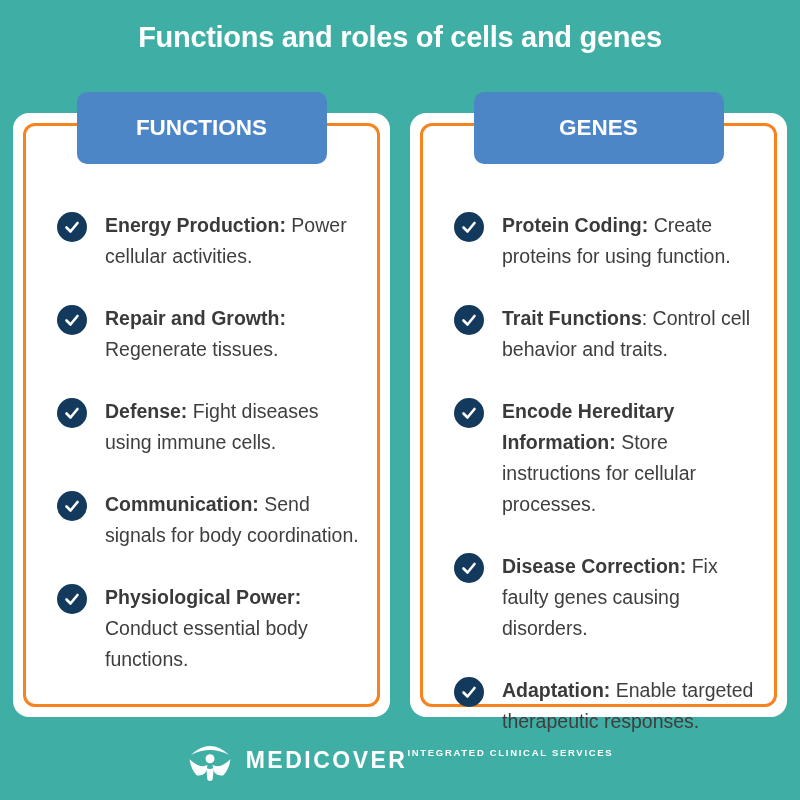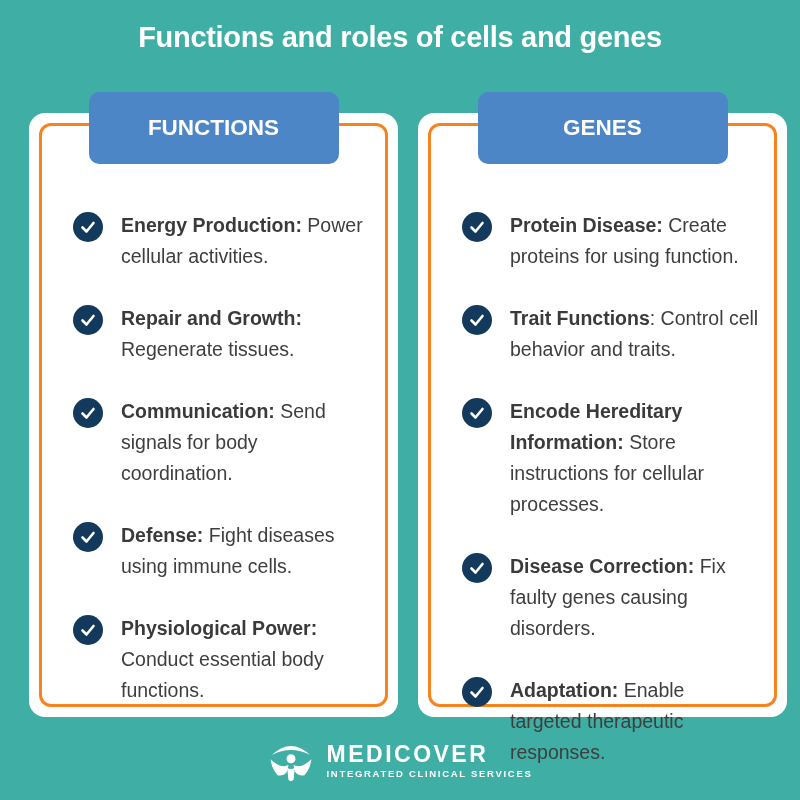--- a/index.html
+++ b/index.html
@@ -14,21 +14,21 @@
     position: absolute;
     top: 21px; left: 0; right: 0;
     text-align: center;
     color: #FFFFFF;
     font-size: 29px;
     font-weight: bold;
     letter-spacing: -0.3px;
   }
   .cards {
     position: absolute;
-    top: 113px; left: 29px; right: 13px;
+    top: 113px; left: 13px; right: 13px;
     height: 604px;
     display: flex;
     gap: 20px;
   }
   .card {
     position: relative;
     flex: 1;
     background: #FFFFFF;
     border-radius: 16px;
   }
@@ -95,21 +95,21 @@
   .footer {
     position: absolute;
     top: 736px; left: 0; right: 0;
     display: flex;
     align-items: center;
     justify-content: center;
     column-gap: 13px;
     color: #FFFFFF;
   }
   .logo-icon svg { display: block; }
-  .brand-block { display: flex; flex-direction: column; }
+  .brand-block { display: flex; flex-direction: row; }
   .brand {
     font-size: 23px;
     font-weight: bold;
     letter-spacing: 2.5px;
   }
   .tagline {
     font-size: 9.5px;
     font-weight: bold;
     letter-spacing: 1.7px;
   }
@@ -142,29 +142,29 @@
             </svg>
           </span>
         <p class="item-text"><b>Repair and Growth:</b><span> Regenerate tissues.</span></p>
       </li>
       <li class="item">
         <span class="check">
             <svg width="20" height="20" viewBox="0 0 20 20">
               <polyline points="4.5,10.5 8.5,14.5 15.5,6" fill="none" stroke="#FFFFFF" stroke-width="2.6" stroke-linecap="round" stroke-linejoin="round"></polyline>
             </svg>
           </span>
+        <p class="item-text"><b>Defense:</b><span> Fight diseases using immune cells.</span></p>
+      </li>
+      <li class="item">
+        <span class="check">
+            <svg width="20" height="20" viewBox="0 0 20 20">
+              <polyline points="4.5,10.5 8.5,14.5 15.5,6" fill="none" stroke="#FFFFFF" stroke-width="2.6" stroke-linecap="round" stroke-linejoin="round"></polyline>
+            </svg>
+          </span>
         <p class="item-text"><b>Communication:</b><span> Send signals for body coordination.</span></p>
-      </li>
-      <li class="item">
-        <span class="check">
-            <svg width="20" height="20" viewBox="0 0 20 20">
-              <polyline points="4.5,10.5 8.5,14.5 15.5,6" fill="none" stroke="#FFFFFF" stroke-width="2.6" stroke-linecap="round" stroke-linejoin="round"></polyline>
-            </svg>
-          </span>
-        <p class="item-text"><b>Defense:</b><span> Fight diseases using immune cells.</span></p>
       </li>
       <li class="item">
         <span class="check">
             <svg width="20" height="20" viewBox="0 0 20 20">
               <polyline points="4.5,10.5 8.5,14.5 15.5,6" fill="none" stroke="#FFFFFF" stroke-width="2.6" stroke-linecap="round" stroke-linejoin="round"></polyline>
             </svg>
           </span>
         <p class="item-text"><b>Physiological Power:</b><span> Conduct essential body functions.</span></p>
       </li>
     </ul>
@@ -175,21 +175,21 @@
       <span>GENES</span>
     </div>
     <div class="card-border"></div>
     <ul class="items">
       <li class="item">
         <span class="check">
             <svg width="20" height="20" viewBox="0 0 20 20">
               <polyline points="4.5,10.5 8.5,14.5 15.5,6" fill="none" stroke="#FFFFFF" stroke-width="2.6" stroke-linecap="round" stroke-linejoin="round"></polyline>
             </svg>
           </span>
-        <p class="item-text"><b>Protein Disease:</b><span> Create proteins for using function.</span></p>
+        <p class="item-text"><b>Protein Coding:</b><span> Create proteins for using function.</span></p>
       </li>
       <li class="item">
         <span class="check">
             <svg width="20" height="20" viewBox="0 0 20 20">
               <polyline points="4.5,10.5 8.5,14.5 15.5,6" fill="none" stroke="#FFFFFF" stroke-width="2.6" stroke-linecap="round" stroke-linejoin="round"></polyline>
             </svg>
           </span>
         <p class="item-text"><b>Trait Functions</b><span>: Control cell behavior and traits.</span></p>
       </li>
       <li class="item">

